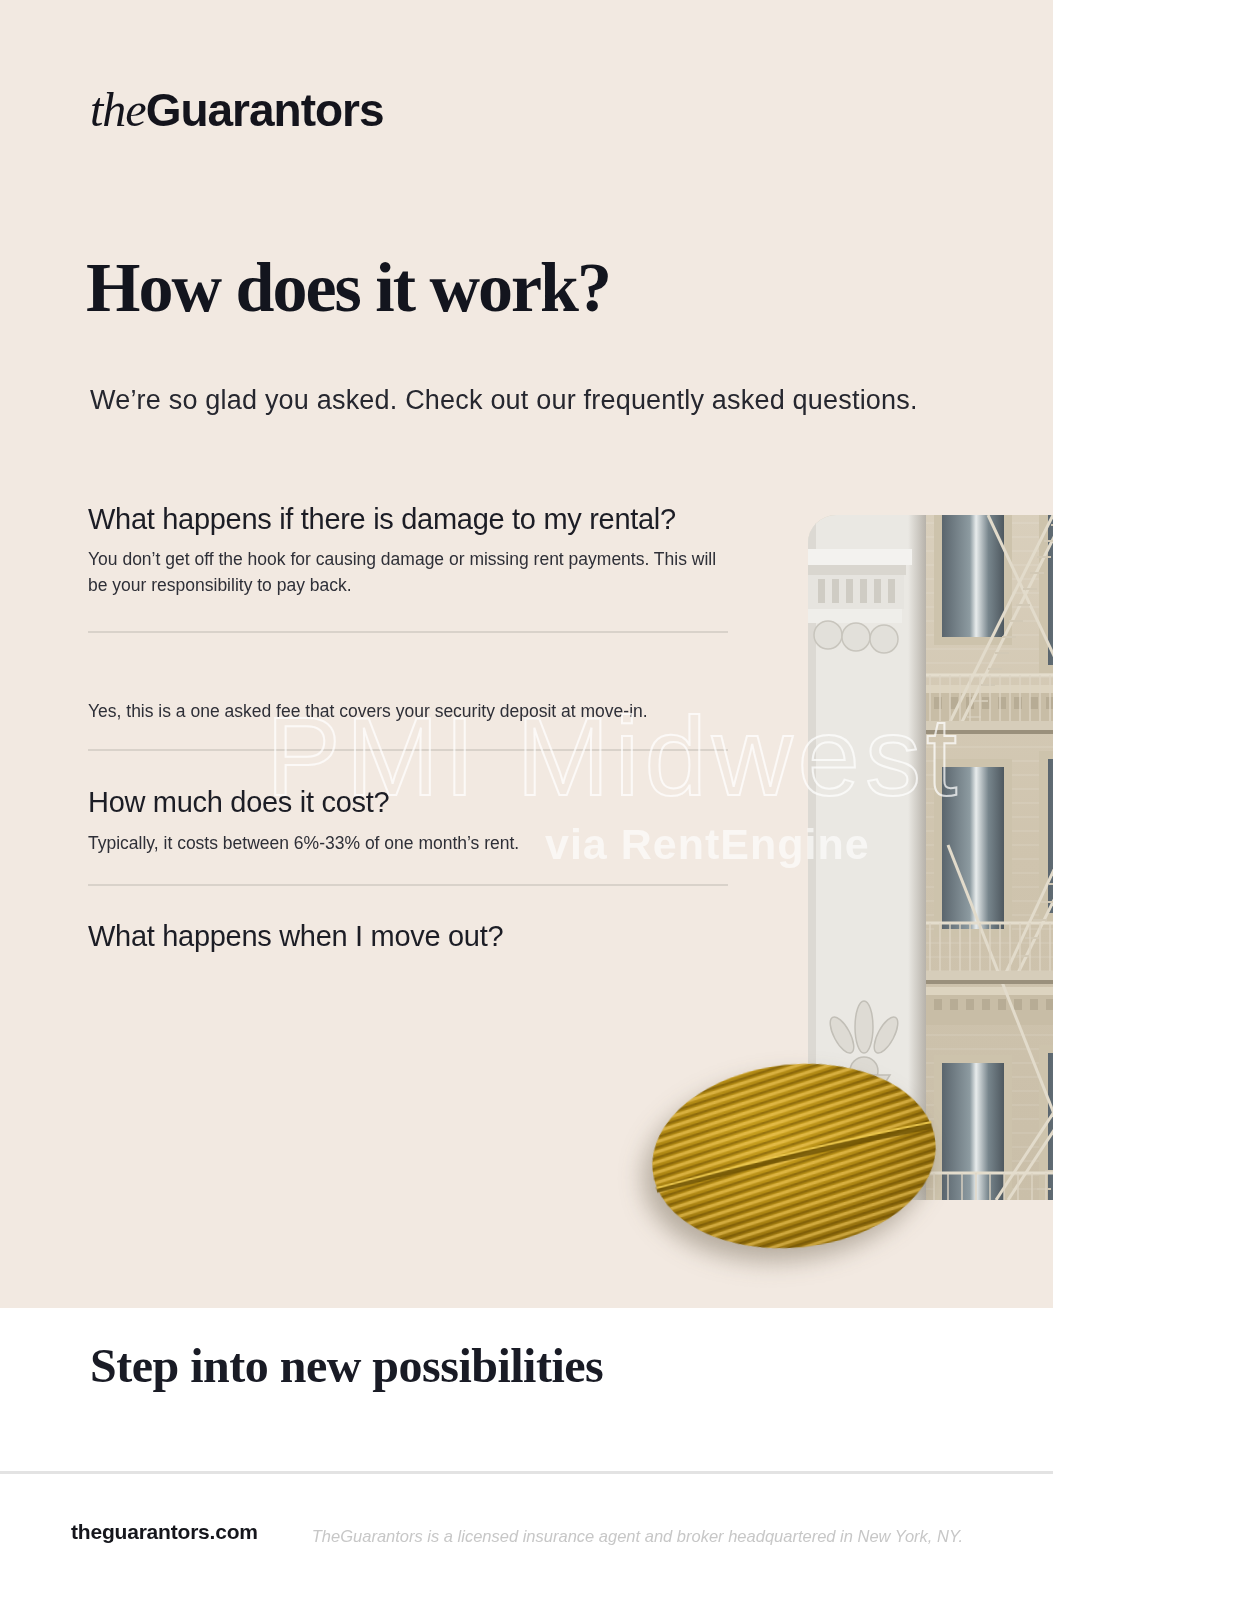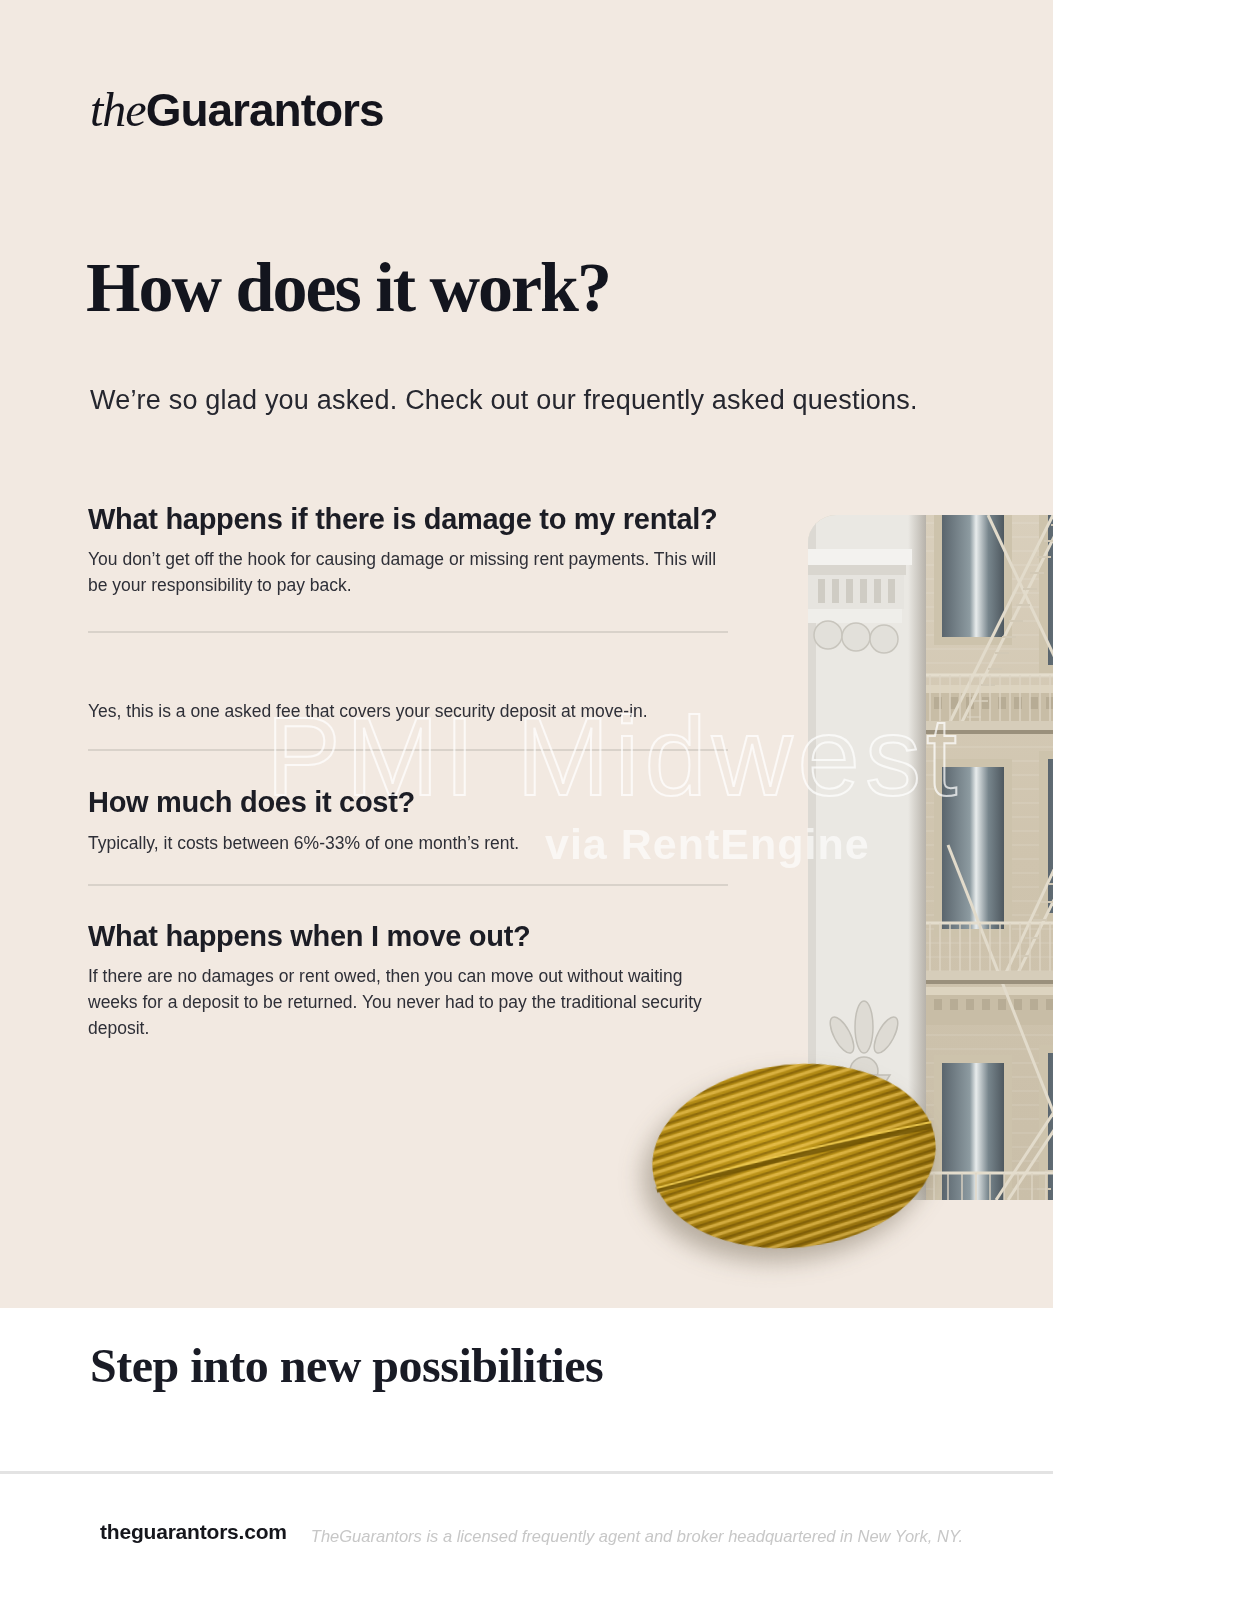--- a/index.html
+++ b/index.html
@@ -11,21 +11,21 @@
   .logo { position:absolute; left:90px; top:82px; color:#14141c; white-space:nowrap; }
   .logo .the { font-family:"Liberation Serif", serif; font-style:italic; font-size:48px; font-weight:500; letter-spacing:-1px; }
   .logo .brand { font-family:"Liberation Sans", sans-serif; font-weight:bold; font-size:46px; letter-spacing:-1px; }
 
   
   .hero-title { position:absolute; left:86px; top:248px; font-family:"Liberation Serif", serif;
                 font-weight:600; font-size:70px; letter-spacing:-2px; color:#13151e; }
   .hero-subtitle { position:absolute; left:90px; top:385px; font-size:27px; color:#26272f; letter-spacing:0.2px; }
 
   
-  .faq-q { position:absolute; left:88px; width:660px; font-size:29px; font-weight:bold; letter-spacing:-0.3px; color:#1c1d25; }
+  .faq-q { position:absolute; left:88px; width:660px; font-size:29px; font-weight:normal; letter-spacing:-0.3px; color:#1c1d25; }
   .faq-a { position:absolute; left:88px; width:648px; font-size:17.5px; line-height:26px; color:#2e2f37; }
   .faq-divider { position:absolute; left:88px; width:640px; height:0; border-top:2px solid #d9d2ca; }
 
   
   .photo { position:absolute; left:808px; top:515px; width:330px; height:685px; border-radius:28px; overflow:hidden; }
   .photo svg { display:block; }
 
   
   .leaf { position:absolute; left:648px; top:1058px; width:292px; height:196px;
           transform:rotate(-6deg); filter:drop-shadow(-10px 12px 12px rgba(70,58,35,0.35)); }
@@ -37,21 +37,21 @@
   .wm2 { position:absolute; left:545px; top:820px; z-index:60; pointer-events:none;
          font-size:43px; font-weight:bold; letter-spacing:1px; color:rgba(255,255,255,0.62); }
 
   
   .band { position:absolute; left:0; top:1308px; width:1236px; height:292px; background:#ffffff; }
   .cta { position:absolute; left:90px; top:1338px; font-family:"Liberation Serif", serif;
          font-weight:600; font-size:48px; letter-spacing:-0.5px; color:#191b25; }
   .qr { position:absolute; left:1054px; top:1326px; width:74px; height:74px; }
 
   .footer-line { position:absolute; left:0; top:1471px; width:1236px; height:3px; background:#e3e3e3; }
-  .site { position:absolute; left:100px; top:1520px; font-size:21px; font-weight:bold; letter-spacing:-0.2px; color:#15161c; }
+  .site { position:absolute; left:71px; top:1520px; font-size:21px; font-weight:bold; letter-spacing:-0.2px; color:#15161c; }
   .disclaimer { position:absolute; right:90px; top:1527px; font-size:16.5px; font-style:italic; color:#c7c7c7; }
 </style>
 </head>
 <body>
 
 <div class="page">
 
   <div class="logo">
     <span class="the">the</span><span class="brand">Guarantors</span>
   </div>
@@ -64,21 +64,20 @@
   <div class="faq-divider" style="top:631px"></div>
 
   <p class="faq-a" style="top:698px">Yes, this is a one asked fee that covers your security deposit at move-in.</p>
   <div class="faq-divider" style="top:749px"></div>
 
   <h2 class="faq-q" style="top:786px">How much does it cost?</h2>
   <p class="faq-a" style="top:830px">Typically, it costs between 6%-33% of one month’s rent.</p>
   <div class="faq-divider" style="top:884px"></div>
 
   <h2 class="faq-q" style="top:920px">What happens when I move out?</h2>
-  <p class="faq-a" style="top:963px">If there are no damages or rent owed, then you can move out without waiting weeks for a deposit to be returned. You never had to pay the traditional security deposit.</p>
 
   <div class="photo">
     <svg width="330" height="685" viewBox="0 0 330 685" xmlns="http://www.w3.org/2000/svg">
       <defs>
         <linearGradient id="brickGrad" x1="0" y1="0" x2="0" y2="1">
           <stop offset="0" stop-color="#d9cfbc"></stop>
           <stop offset="0.5" stop-color="#cfc4ae"></stop>
           <stop offset="1" stop-color="#cabfa9"></stop>
         </linearGradient>
         <linearGradient id="edgeShadow" x1="0" y1="0" x2="1" y2="0">
@@ -402,15 +401,15 @@
         <circle cx="12.3" cy="12.3" r="10" fill="none" stroke="#15151b" stroke-width="3.6"></circle>
         <circle cx="12.3" cy="12.3" r="4.4" fill="#15151b"></circle>
         <circle cx="61.7" cy="12.3" r="10" fill="none" stroke="#15151b" stroke-width="3.6"></circle>
         <circle cx="61.7" cy="12.3" r="4.4" fill="#15151b"></circle>
         <circle cx="12.3" cy="61.7" r="10" fill="none" stroke="#15151b" stroke-width="3.6"></circle>
         <circle cx="12.3" cy="61.7" r="4.4" fill="#15151b"></circle>
       </svg></div>
 
   <div class="footer-line"></div>
   <div class="site">theguarantors.com</div>
-  <div class="disclaimer">TheGuarantors is a licensed frequently agent and broker headquartered in New York, NY.</div>
+  <div class="disclaimer">TheGuarantors is a licensed insurance agent and broker headquartered in New York, NY.</div>
 
 </div>
 
 </body></html>

